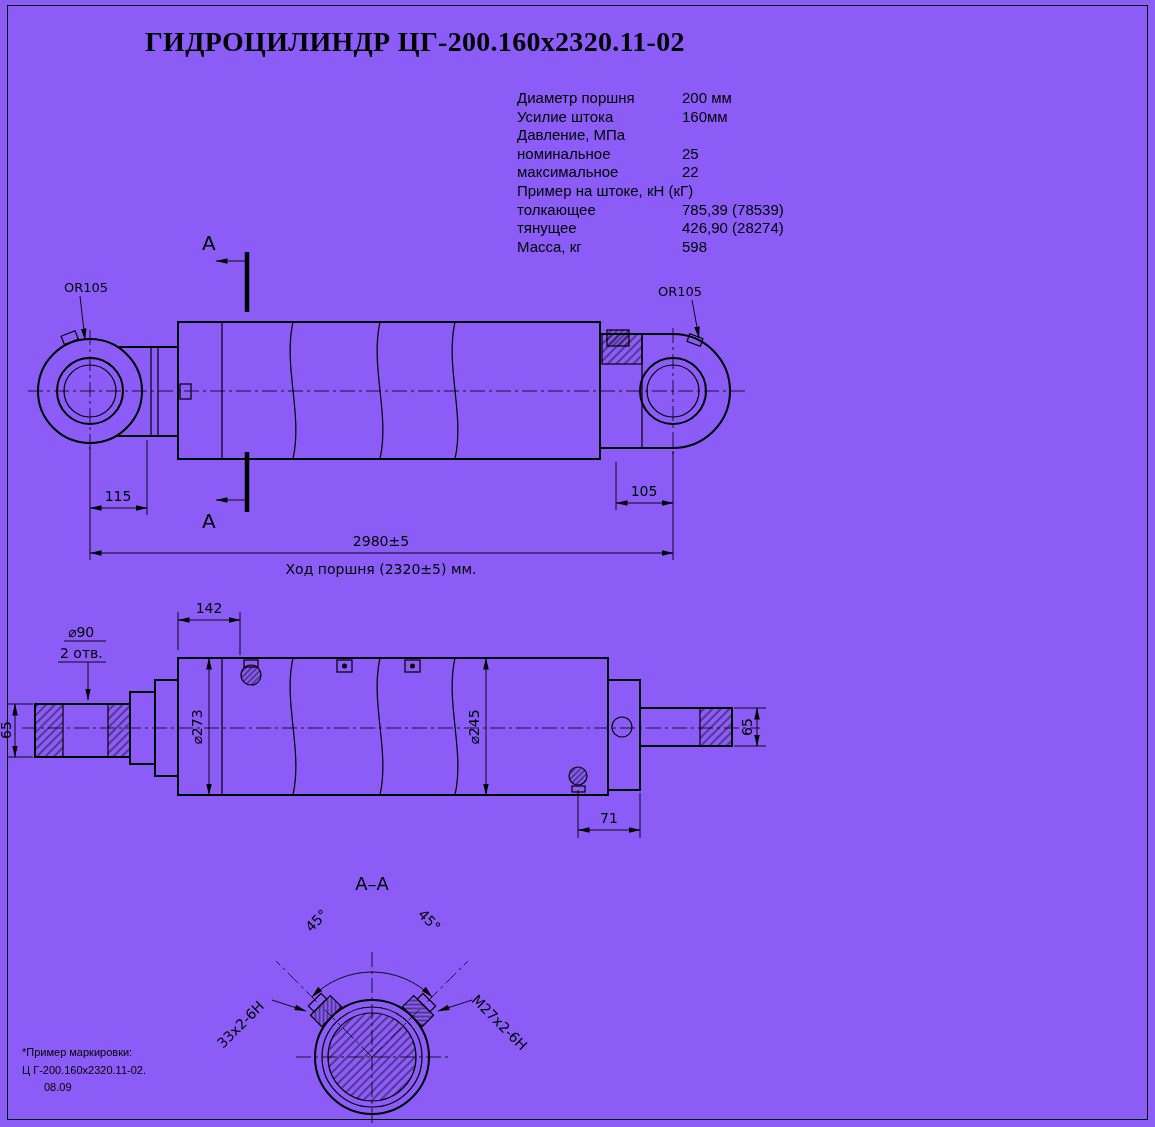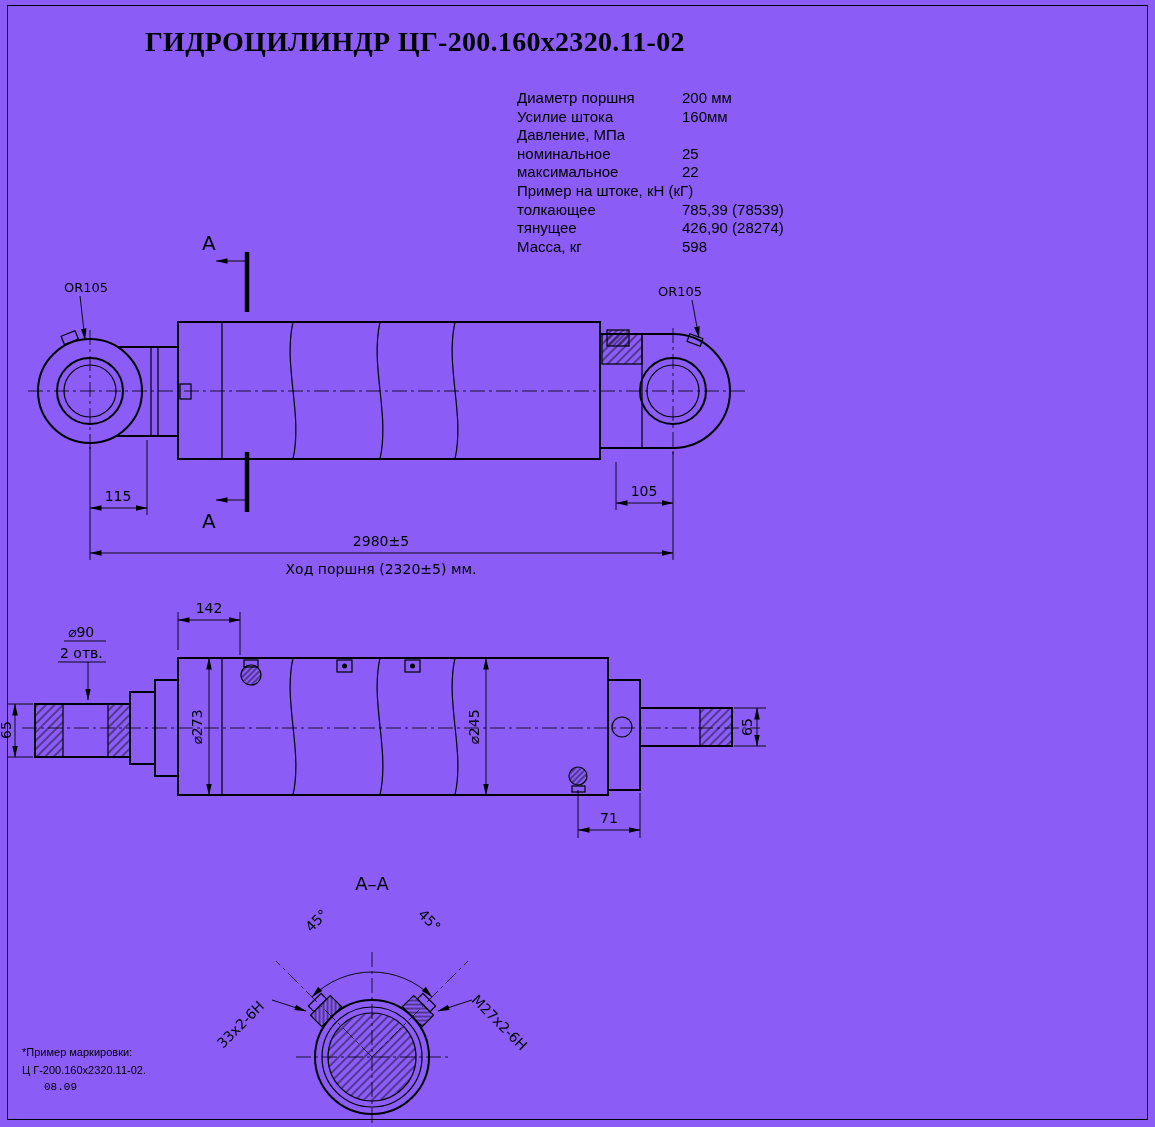--- a/index.html
+++ b/index.html
@@ -6,21 +6,21 @@
   .page{position:relative;width:1155px;height:1127px;background:#8b5cf6;overflow:hidden;
         font-family:"Liberation Sans",sans-serif;color:#000;}
   .frame{position:absolute;left:7px;top:5px;width:1139px;height:1113px;border:1.6px solid #000;}
   .title{position:absolute;left:145px;top:26px;margin:0;font-family:"Liberation Serif",serif;
          font-weight:bold;font-size:28px;letter-spacing:0.3px;white-space:nowrap;}
   .specs{position:absolute;left:489px;top:89px;font-size:15px;line-height:18.6px;margin-left:28px;}
   .spec-row{display:flex;white-space:nowrap;}
   .spec-label{display:inline-block;min-width:165px;}
   .spec-value{display:inline-block;text-align:right;}
   .footnote{position:absolute;left:22px;top:1044px;font-size:11px;line-height:17.5px;}
-  .footnote .ind{padding-left:22px;font-family:Liberation Mono, monospace;}
+  .footnote .ind{padding-left:22px;}
   svg.draw{position:absolute;left:0;top:0;}
   svg .thick{stroke:#000;stroke-width:2;fill:none;}
   svg .med{stroke:#000;stroke-width:1.2;fill:none;}
   svg .thin{stroke:#000;stroke-width:0.9;fill:none;}
   svg .dim{stroke:#000;stroke-width:0.9;fill:none;}
   svg .cl{stroke:#000;stroke-width:0.8;fill:none;stroke-dasharray:15 4 3 4;}
   svg .sect{stroke:#000;stroke-width:4.5;fill:none;}
   svg text{fill:#000;stroke:none;font-family:"DejaVu Sans",sans-serif;}
   svg .t13{font-size:13px;}
   svg .t14{font-size:14px;}

